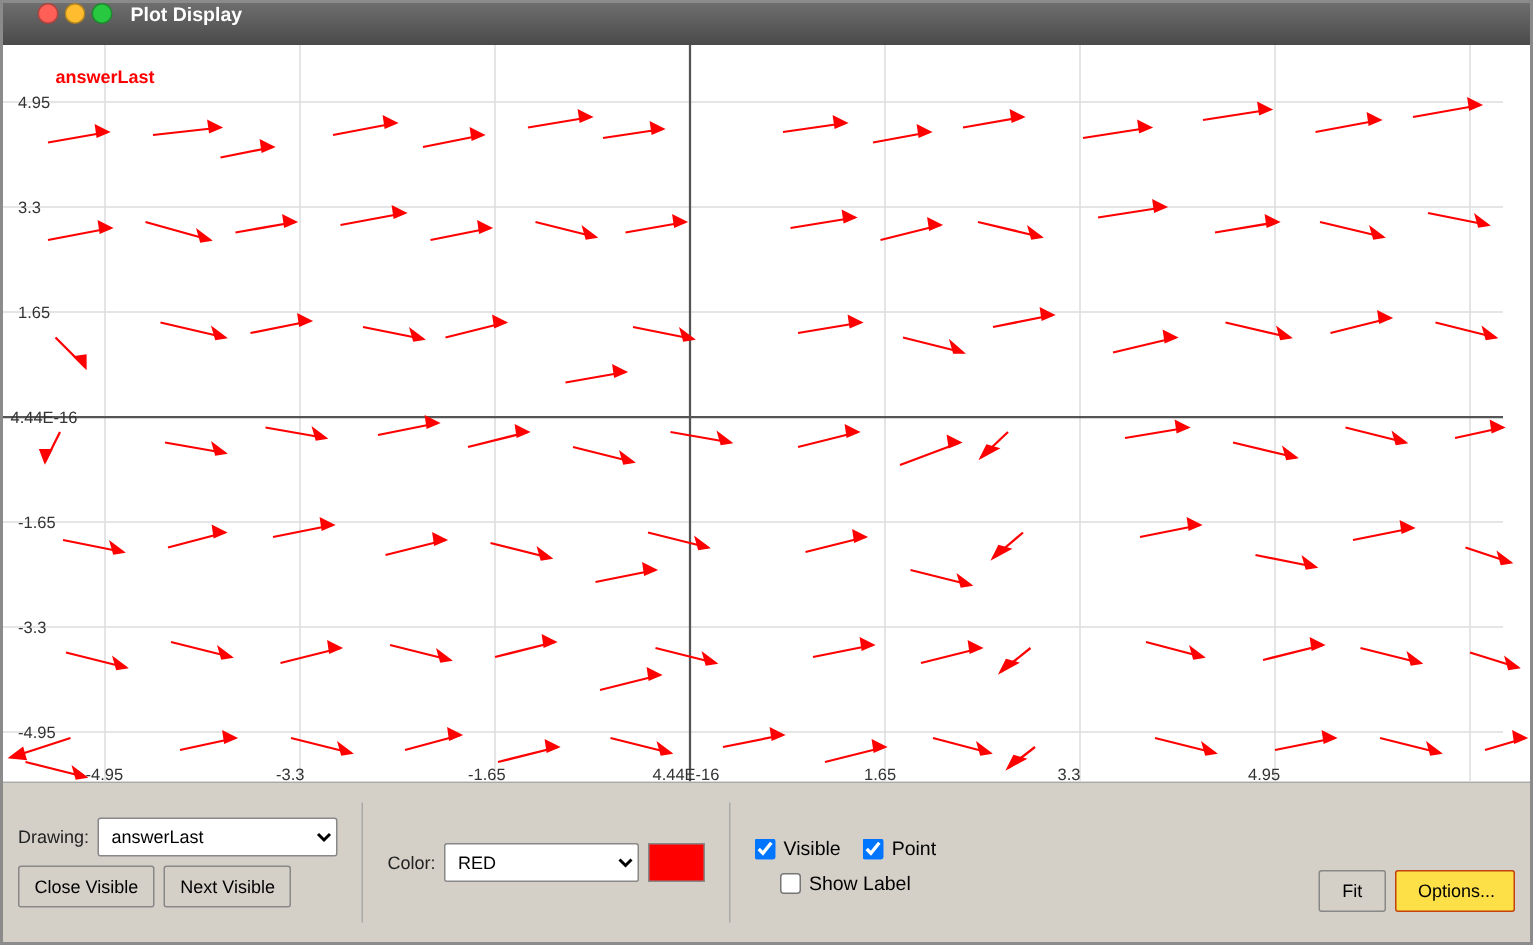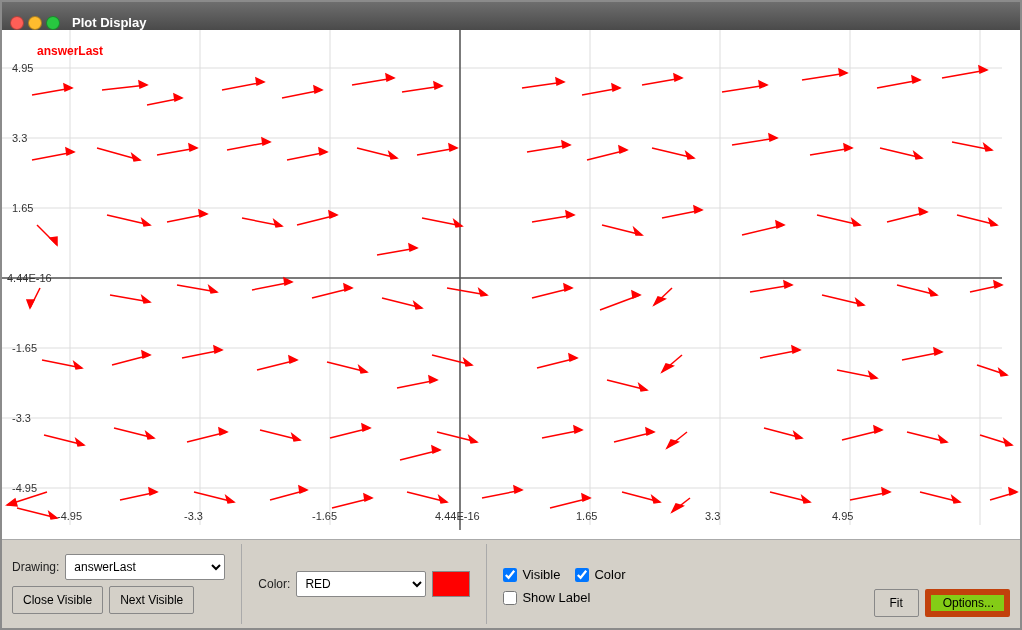--- a/index.html
+++ b/index.html
@@ -2,38 +2,38 @@
 <html><head>
   <meta charset="utf-8">
   <style>
     * { box-sizing: border-box; margin: 0; padding: 0; }
     body { font-family: sans-serif; font-size: 13px; background: #d4d0c8; width: 1022px; height: 630px; overflow: hidden; }
     
     .window { width: 1022px; height: 630px; display: flex; flex-direction: column; background: #d4d0c8; border: 2px solid #8b8b8b; }
     
     .title-bar {
       background: linear-gradient(to bottom, #6e6e6e, #4a4a4a);
-      height: 28px; display: flex; align-items: flex-end; padding: 0 8px; gap: 6px; flex-shrink: 0;
+      height: 28px; display: flex; align-items: flex-start; padding: 0 23px; gap: 6px; flex-shrink: 0;
     }
     .title-bar-buttons { display: flex; gap: 4px; }
     .tb-btn { width: 14px; height: 14px; border-radius: 50%; border: 1px solid rgba(0,0,0,0.3); cursor: pointer; }
     .tb-btn.close { background: #ff5f57; }
     .tb-btn.min { background: #febc2e; }
     .tb-btn.max { background: #28c840; }
     .title-text { color: white; font-size: 13px; font-weight: bold; margin-left: 6px; }
     
     .plot-area {
       flex: 1; background: white; position: relative; overflow: hidden;
       border-bottom: 1px solid #aaa;
     }
     
     .plot-canvas { position: absolute; top: 0; left: 0; width: 100%; height: 100%; }
     
     .bottom-panel {
-      height: 88px; background: #d4d0c8; padding: 8px 10px; display: flex; align-items: center; gap: 10px; flex-shrink: 0;
+      height: 106px; background: #d4d0c8; padding: 8px 10px; display: flex; align-items: center; gap: 10px; flex-shrink: 0;
     }
     
     .panel-section { display: flex; flex-direction: column; gap: 6px; }
     .panel-row { display: flex; align-items: center; gap: 6px; }
     
     .label { font-size: 12px; color: #222; }
     
     select {
       height: 26px; border: 1px solid #888; background: white; font-size: 12px; border-radius: 2px; padding: 0 4px; cursor: pointer;
     }
@@ -42,21 +42,21 @@
     select.point-select { width: 130px; }
     
     .color-swatch { width: 38px; height: 26px; background: red; border: 1px solid #888; }
     .color-swatch-white { width: 38px; height: 26px; background: white; border: 1px solid #888; }
     
     button {
       height: 28px; min-width: 70px; background: #d4d0c8;
       border: 1px solid #888; font-size: 12px; cursor: pointer; border-radius: 2px;
       padding: 0 10px;
     }
-    button.highlight { background: #84cc16; border: 6px solid #c2410c; padding-left: 12px; }
+    button.highlight { background: #fde047; border: 1px solid #c2410c; padding-left: 12px; }
     button.close-btn { background: #e8d0c0; border: 1px solid #c08060; }
     
     .separator { width: 1px; height: 80px; background: #aaa; margin: 0 6px; }
     
     .checkbox-row { display: flex; align-items: center; gap: 5px; }
     .checkbox-row input[type=checkbox] { width: 14px; height: 14px; }
     
     .right-buttons { display: flex; flex-direction: column; gap: 24px; justify-content: flex-start; margin-top: 37px; }
     
     .spacer { flex: 1; }
@@ -444,26 +444,26 @@
           <option>BLUE</option>
           <option>GREEN</option>
           <option>BLACK</option>
         </select>
         <div class="color-swatch"></div>
       </div>
     </div>
 
     <div class="separator"></div>
 
-    <div class="panel-section" style="gap:8px; padding-top:4px;">
+    <div class="panel-section" style="gap:8px; padding-top:4px;align-items:center;">
       <div class="checkbox-row">
         <input type="checkbox" id="visible-cb" checked="" style="">
         <label for="visible-cb">Visible</label>
         <input type="checkbox" id="joined-cb" checked="" style="margin-left: 10px;">
-        <label for="joined-cb">Color</label>
+        <label for="joined-cb">Point</label>
       </div>
       <div class="checkbox-row">
         <input type="checkbox" id="showlabel-cb" style="">
         <label for="showlabel-cb">Show Label</label>
       </div>
     </div>
 
     <div class="spacer"></div>
 
     <div class="right-buttons">

